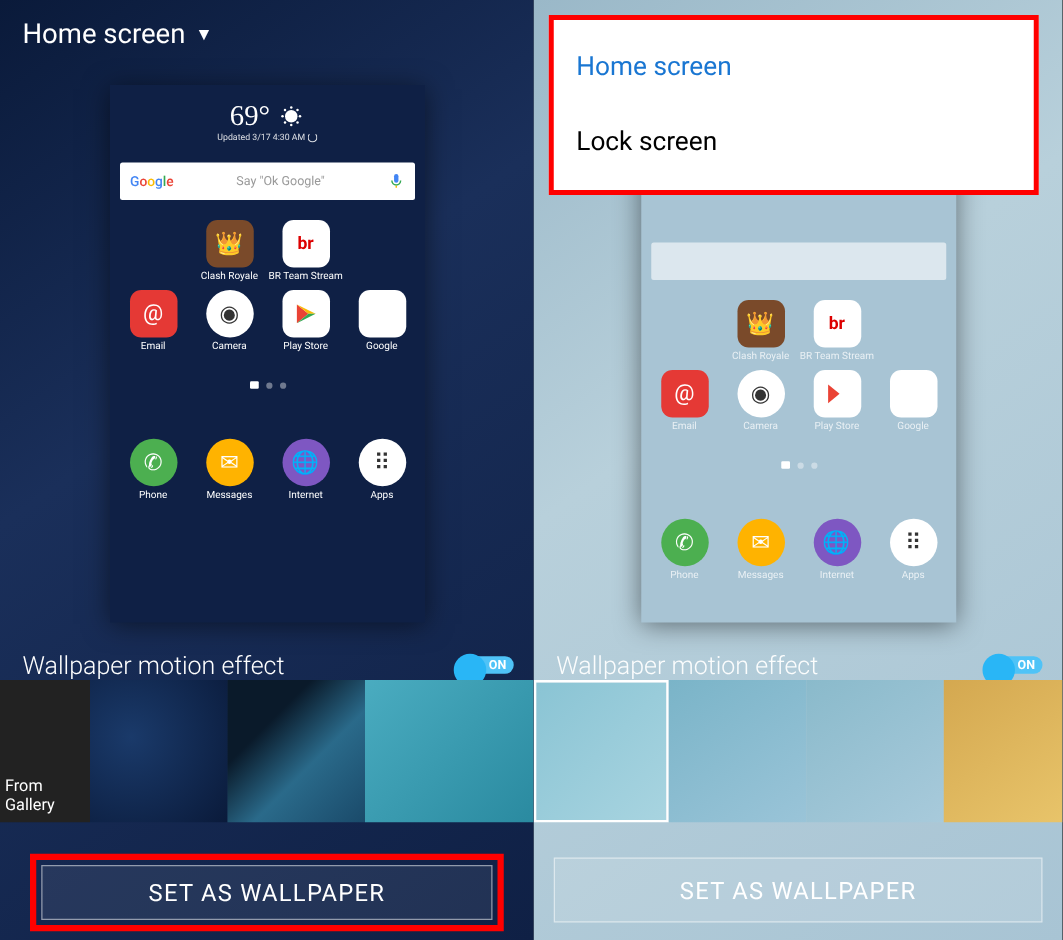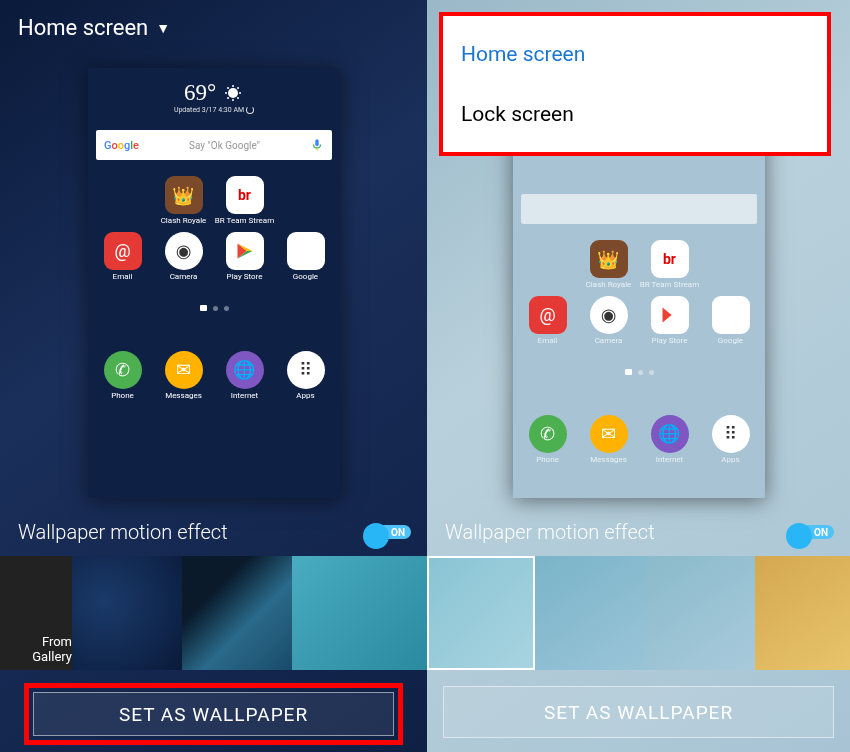--- a/index.html
+++ b/index.html
@@ -50,21 +50,21 @@
 .i-play{background:#fff}.i-google{background:#fff}
 .i-phone{background:#4caf50;color:#fff;border-radius:50%}.i-msg{background:#ffb300;color:#fff;border-radius:50%}
 .i-internet{background:#7e57c2;color:#fff;border-radius:50%}.i-apps{background:#fff;color:#333;border-radius:50%}
 
 .motion-row { position: absolute; top: 510px; left: 0; right: 0; height: 44px; display: flex; align-items: center; justify-content: space-between; padding: 0 16px 0 18px; }
 .motion-label { color: #fff; font-size: 20px; font-weight: 300; }
 .panel-right .motion-label { color: rgba(255,255,255,0.95); }
 .toggle { width: 44px; height: 14px; background: #4fc3f7; border-radius: 11px; position: relative; color:#fff; font-size:10px; font-weight:700; display:flex; align-items:center; justify-content:flex-end; padding-right:6px; }
 .toggle::before { content:''; position:absolute; left:-4px; top:-2px; width:26px; height:26px; background:#29b6f6; border-radius:50%; }
 
-.thumbs { position: absolute; top: 556px; left: 0; right: 0; height: 114px; display: flex; overflow: hidden; text-align: right; }
+.thumbs { position: absolute; top: 544px; left: 0; right: 0; height: 114px; display: flex; overflow: hidden; }
 .thumb { flex: 0 0 auto; width: 110px; height: 114px; position: relative; }
 .panel-left .thumb:nth-child(1){width:72px;background:#222}.panel-left .thumb:nth-child(1) .gallery-label{position:absolute;bottom:6px;left:4px;color:#fff;font-size:13px}
 .panel-left .thumb:nth-child(2){background:radial-gradient(circle at 30% 40%,#1a3a6a,#0a1a3a)}
 .panel-left .thumb:nth-child(3){background:linear-gradient(135deg,#0a1a2a 30%,#2a6a8a 60%,#1a4a6a)}
 .panel-left .thumb:nth-child(4){background:linear-gradient(135deg,#4aacc0,#2a8aa0);width:135px}
 .panel-right .thumb:nth-child(1){width:108px;background:linear-gradient(135deg,#8ac4d4,#a8d4e0);border:2px solid #fff}
 .panel-right .thumb:nth-child(2){background:linear-gradient(145deg,#7ab4c8,#9ac4d8)}
 .panel-right .thumb:nth-child(3){background:linear-gradient(145deg,#8abacb,#a8cadb)}
 .panel-right .thumb:nth-child(4){width:97px;background:linear-gradient(145deg,#d4a850,#e8c46a)}
 

